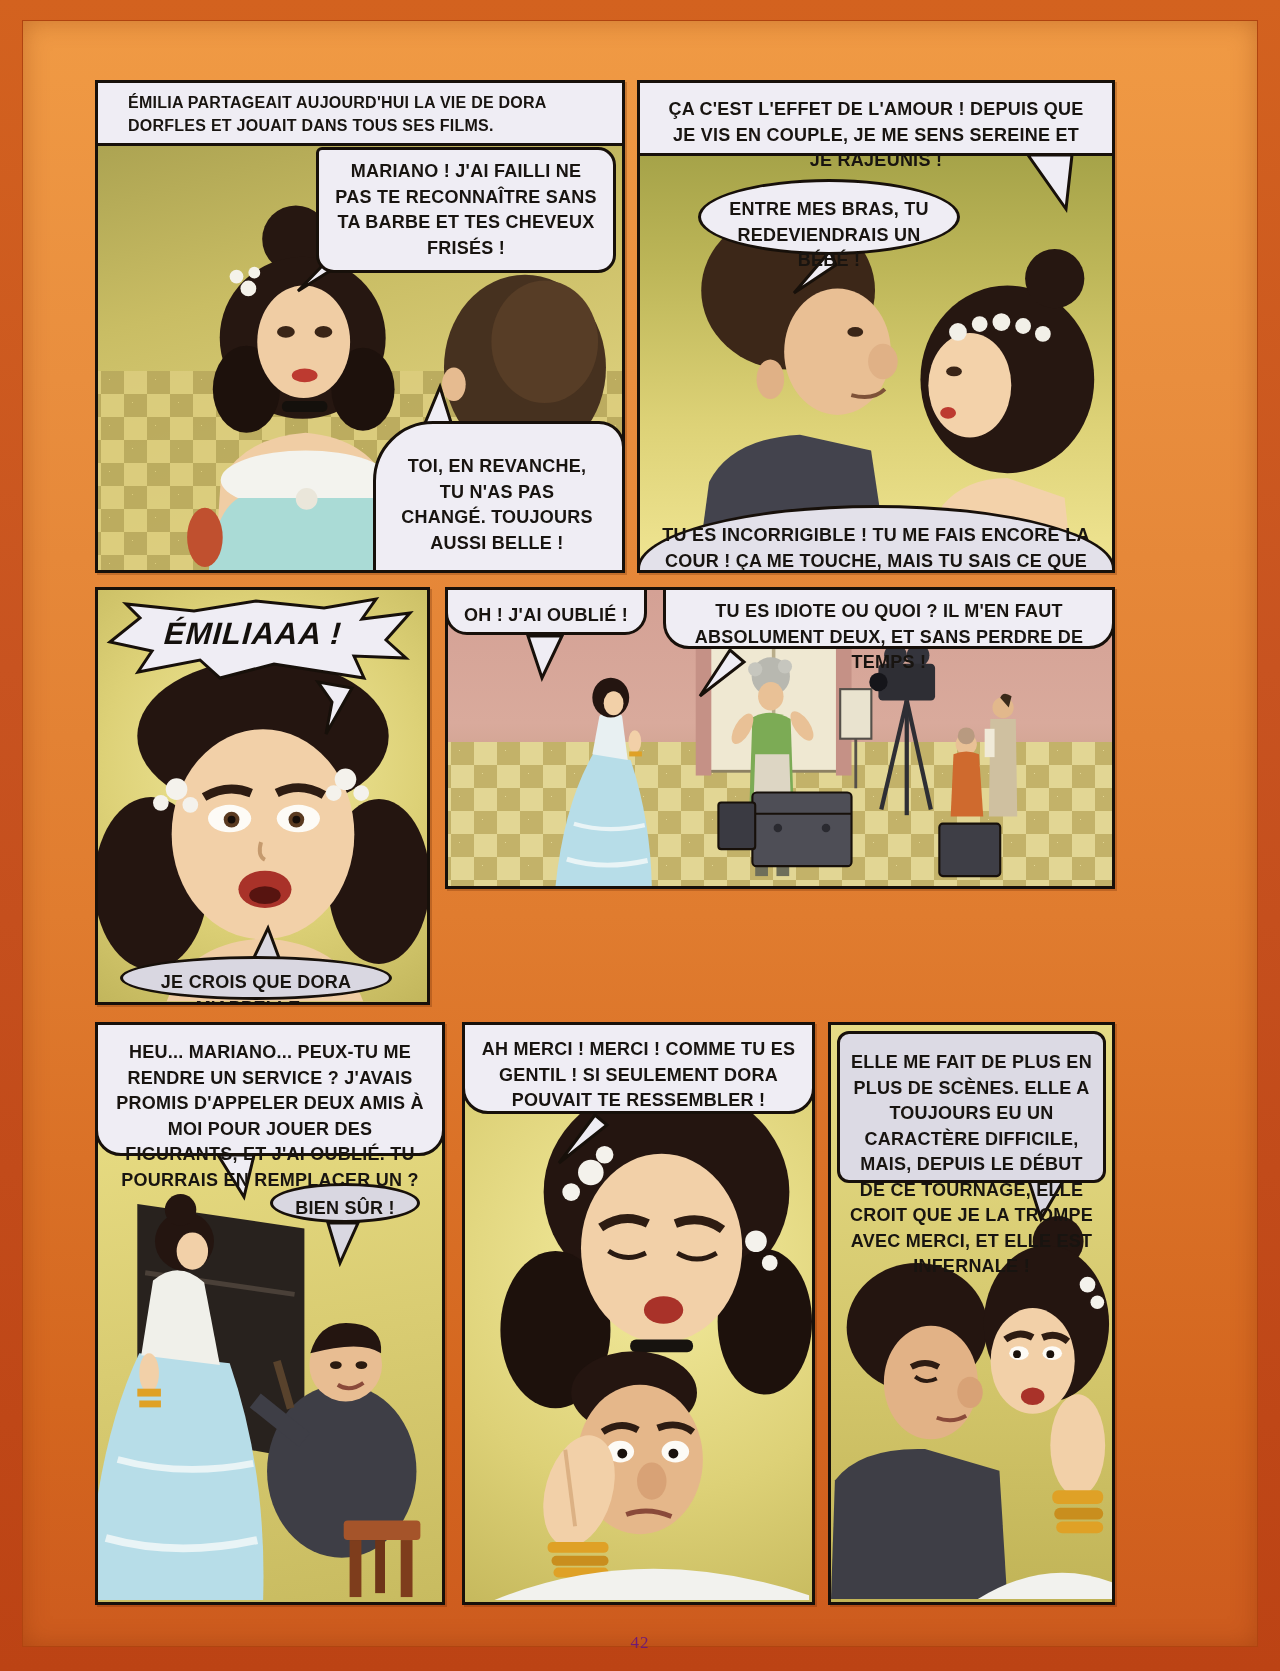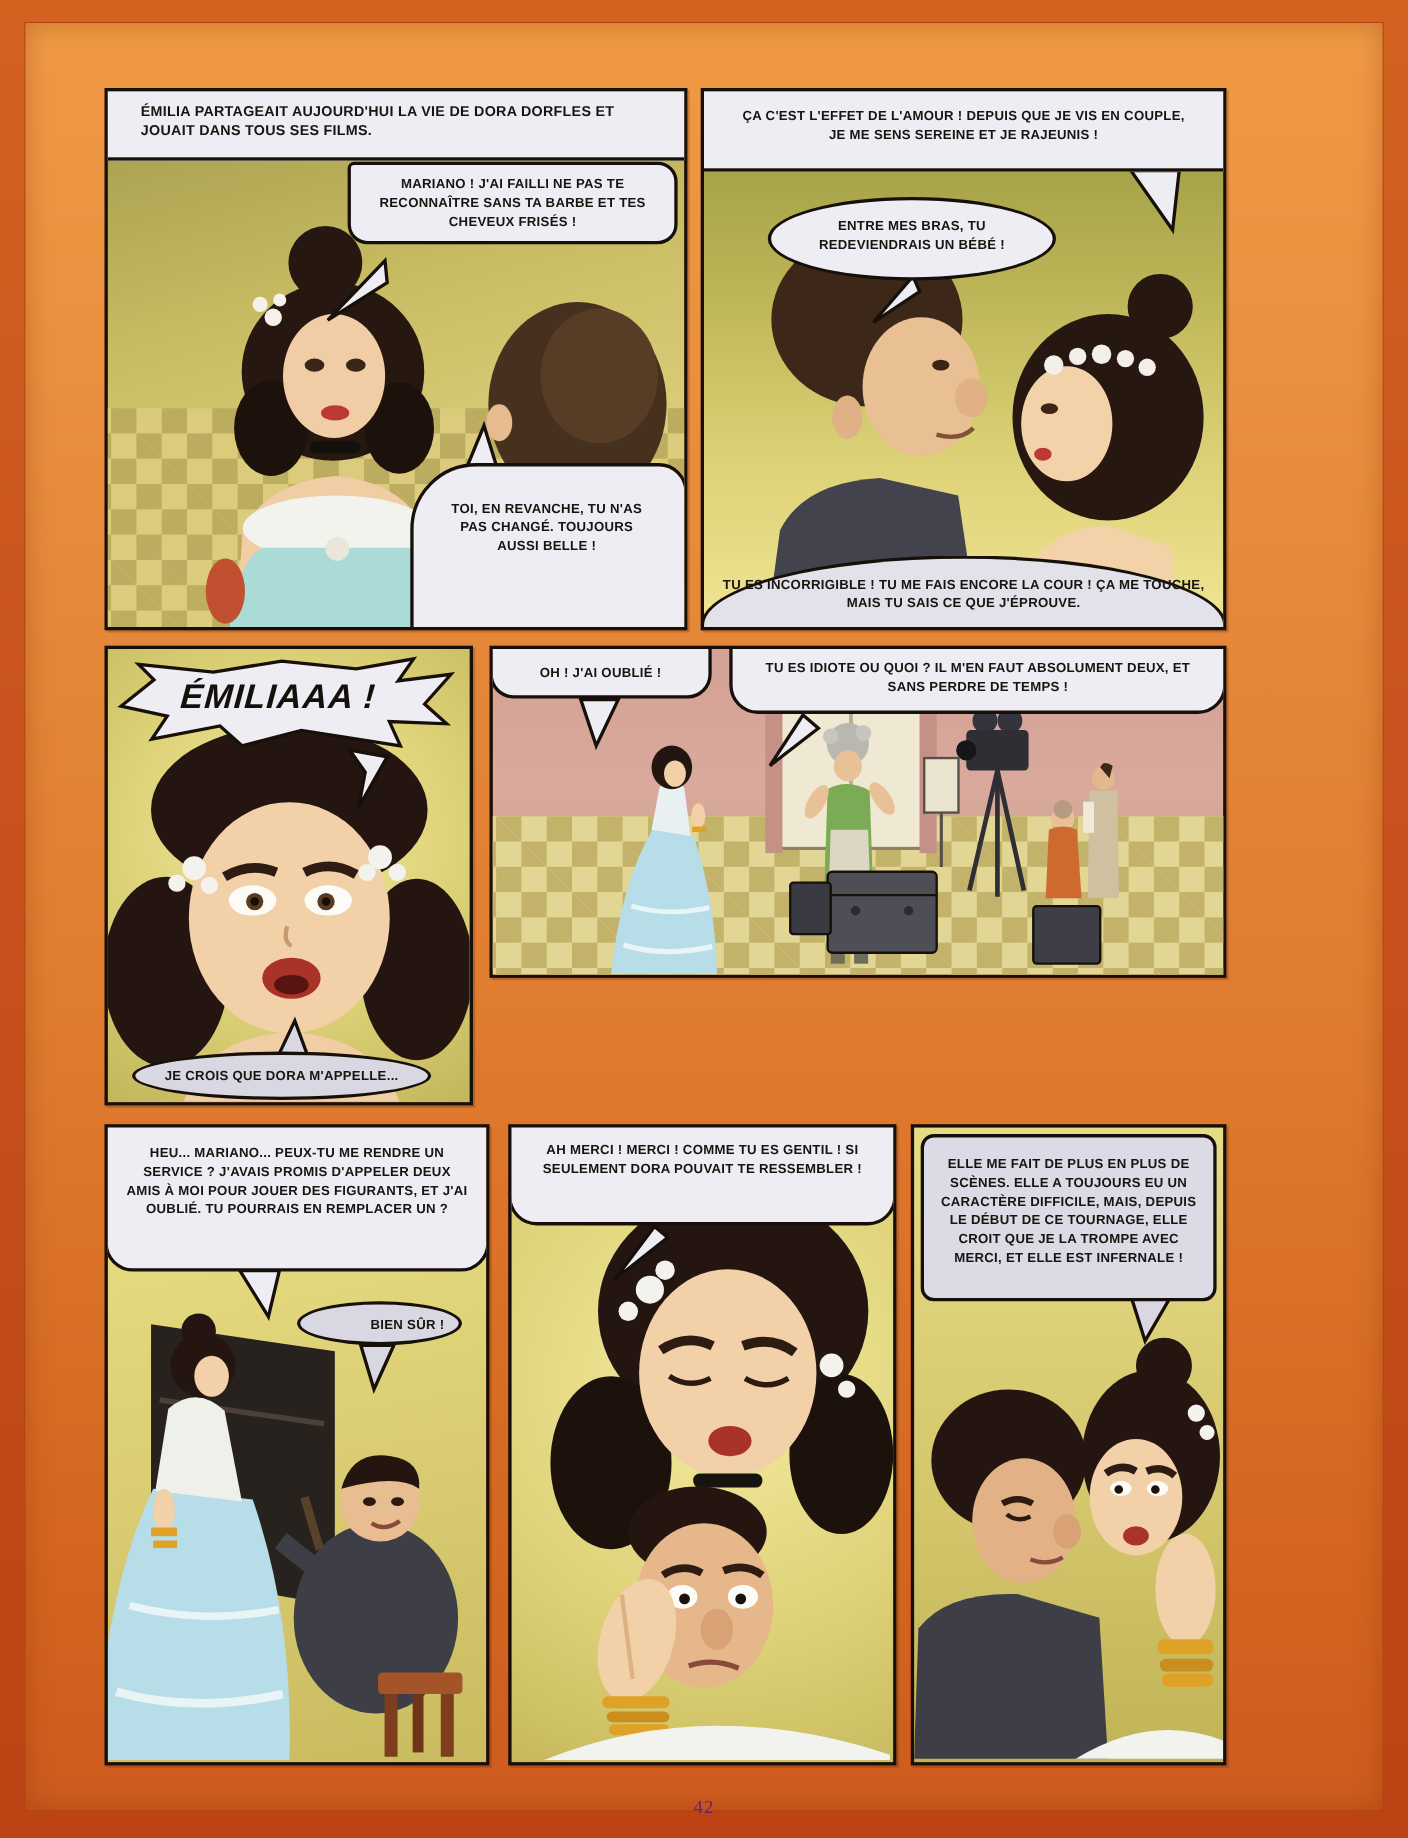--- a/index.html
+++ b/index.html
@@ -31,21 +31,21 @@
     background-image:
       linear-gradient(45deg,#b9a95d 25%,transparent 25%,transparent 75%,#b9a95d 75%),
       linear-gradient(45deg,#b9a95d 25%,transparent 25%,transparent 75%,#b9a95d 75%);
     background-size:46px 46px;background-position:0 0,23px 23px;
   }
   #p1 .checker{height:205px;opacity:.9;}
   #p4 .checker{height:150px;background-color:#e2d694;background-image:
       linear-gradient(45deg,#c3b269 25%,transparent 25%,transparent 75%,#c3b269 75%),
       linear-gradient(45deg,#c3b269 25%,transparent 25%,transparent 75%,#c3b269 75%);}
   .lettering{
-    font-weight:bold;font-size:12px;line-height:1.42;color:#181410;
+    font-weight:bold;font-size:18px;line-height:1.42;color:#181410;
     letter-spacing:.25px;text-align:center;
   }
   .bubble{
     position:absolute;box-sizing:border-box;background:#efedf4;border:3px solid #17100a;
     border-radius:18px;padding:9px 13px;z-index:4;
   }
   .bubble.gray{background:#d9d7e1;}
   .caption-box{
     position:absolute;box-sizing:border-box;background:#efedf4;border:3px solid #17100a;z-index:4;
   }
@@ -90,21 +90,21 @@
       <ellipse cx="108" cy="460" rx="18" ry="30" fill="#c0502f"></ellipse>
     </g>
     <g>
       <ellipse cx="432" cy="288" rx="82" ry="94" fill="#46311f"></ellipse>
       <ellipse cx="452" cy="262" rx="54" ry="62" fill="#573d26"></ellipse>
       <ellipse cx="360" cy="305" rx="12" ry="17" fill="#e6bb90"></ellipse>
       <path d="M328,493 L334,402 Q342,368 398,366 L530,382 L530,493 Z" fill="#41414b"></path>
       <path d="M352,386 Q430,366 520,392" stroke="#2c2c34" stroke-width="6" fill="none"></path>
     </g>
   </svg>
-  <div class="caption-box lettering" style="left:-3px;right:-3px;top:-3px;height:66px;text-align:left;padding:9px 20px 0 30px;font-size:13px;">ÉMILIA PARTAGEAIT AUJOURD'HUI LA VIE DE DORA DORFLES ET JOUAIT DANS TOUS SES FILMS.</div>
+  <div class="caption-box lettering" style="left:-3px;right:-3px;top:-3px;height:66px;text-align:left;padding:9px 20px 0 30px;font-size:16px;">ÉMILIA PARTAGEAIT AUJOURD'HUI LA VIE DE DORA DORFLES ET JOUAIT DANS TOUS SES FILMS.</div>
   <svg class="tail" style="left:196px;top:150px;width:60px;height:62px;" viewBox="0 0 60 62">
     <polygon points="56,4 4,58 58,24"></polygon>
   </svg>
   <div class="bubble lettering" style="left:218px;top:64px;width:300px;border-top-left-radius:6px;">MARIANO ! J'AI FAILLI NE PAS TE RECONNAÎTRE SANS TA BARBE ET TES CHEVEUX FRISÉS !</div>
   <svg class="tail" style="left:312px;top:302px;width:52px;height:62px;" viewBox="0 0 52 62">
     <polygon points="6,60 30,2 48,60"></polygon>
   </svg>
   <div class="bubble lettering" style="right:-3px;bottom:-3px;width:252px;height:152px;border-radius:60px 26px 0 0;padding:30px 26px 0 22px;">TOI, EN REVANCHE, TU N'AS PAS CHANGÉ. TOUJOURS AUSSI BELLE !</div>
 </div>
 
@@ -291,21 +291,21 @@
       <rect x="250" y="502" width="78" height="20" rx="4" fill="#a5542a"></rect>
       <rect x="256" y="522" width="12" height="58" fill="#7e3d1c"></rect>
       <rect x="308" y="522" width="12" height="58" fill="#7e3d1c"></rect>
       <rect x="282" y="522" width="10" height="54" fill="#6e3418"></rect>
     </g>
   </svg>
   <div class="caption-box lettering" style="left:-3px;right:-3px;top:-3px;height:134px;border-radius:0 0 26px 26px;padding:15px 16px 0;">HEU... MARIANO... PEUX-TU ME RENDRE UN SERVICE ? J'AVAIS PROMIS D'APPELER DEUX AMIS À MOI POUR JOUER DES FIGURANTS, ET J'AI OUBLIÉ. TU POURRAIS EN REMPLACER UN ?</div>
   <svg class="tail" style="left:118px;top:128px;width:40px;height:46px;" viewBox="0 0 40 46">
     <polygon points="2,2 38,2 28,44"></polygon>
   </svg>
-  <div class="bubble gray lettering" style="left:172px;top:158px;width:150px;height:40px;border-radius:50%;padding-top:10px;text-align:right;">BIEN SÛR !</div>
+  <div class="bubble gray lettering" style="left:172px;top:158px;width:150px;height:40px;border-radius:50%;padding-top:10px;">BIEN SÛR !</div>
   <svg class="tail gray" style="left:226px;top:196px;width:36px;height:44px;" viewBox="0 0 36 44">
     <polygon points="4,2 34,2 16,42"></polygon>
   </svg>
 </div>
 
 <div class="panel" id="p6">
   <svg class="art" viewBox="0 0 353 583">
     <g>
       <ellipse cx="205" cy="168" rx="125" ry="112" fill="#241510"></ellipse>
       <ellipse cx="92" cy="308" rx="56" ry="80" fill="#1d110c"></ellipse>

